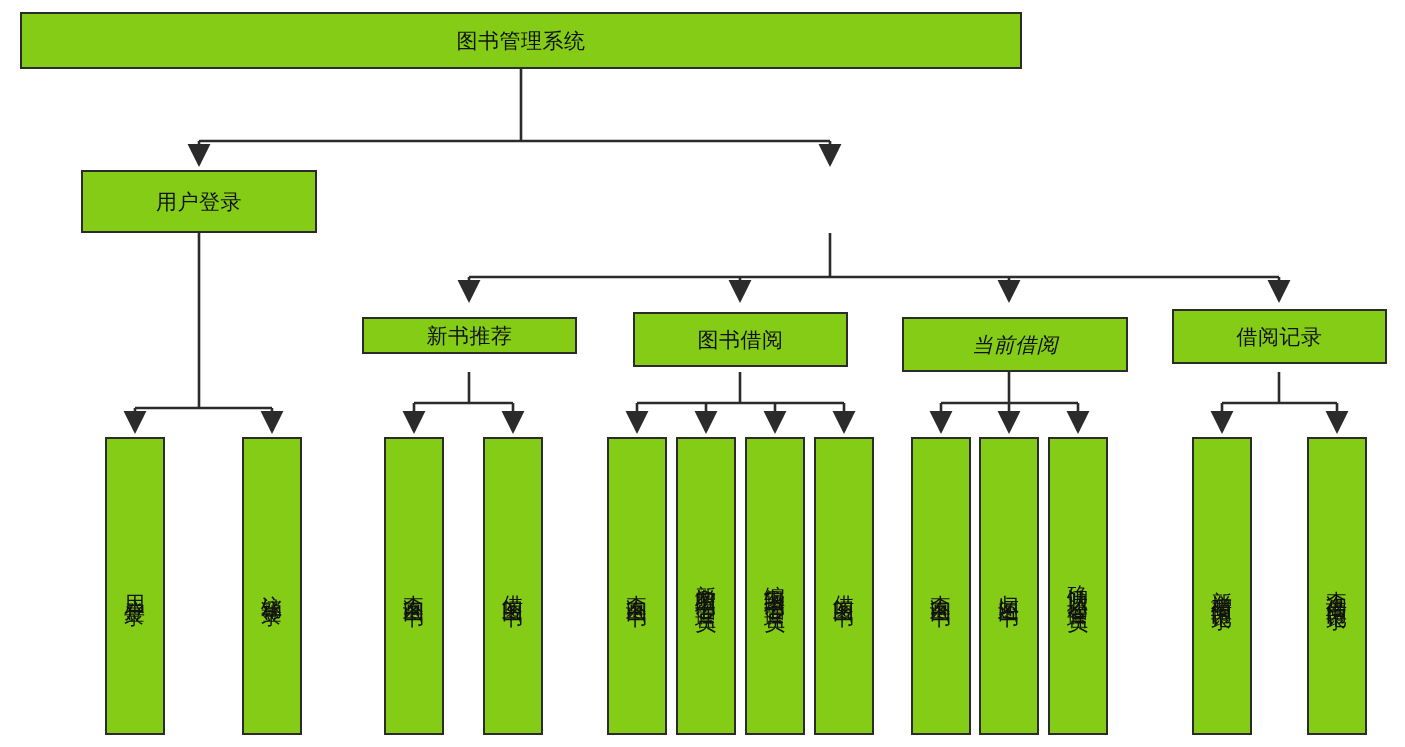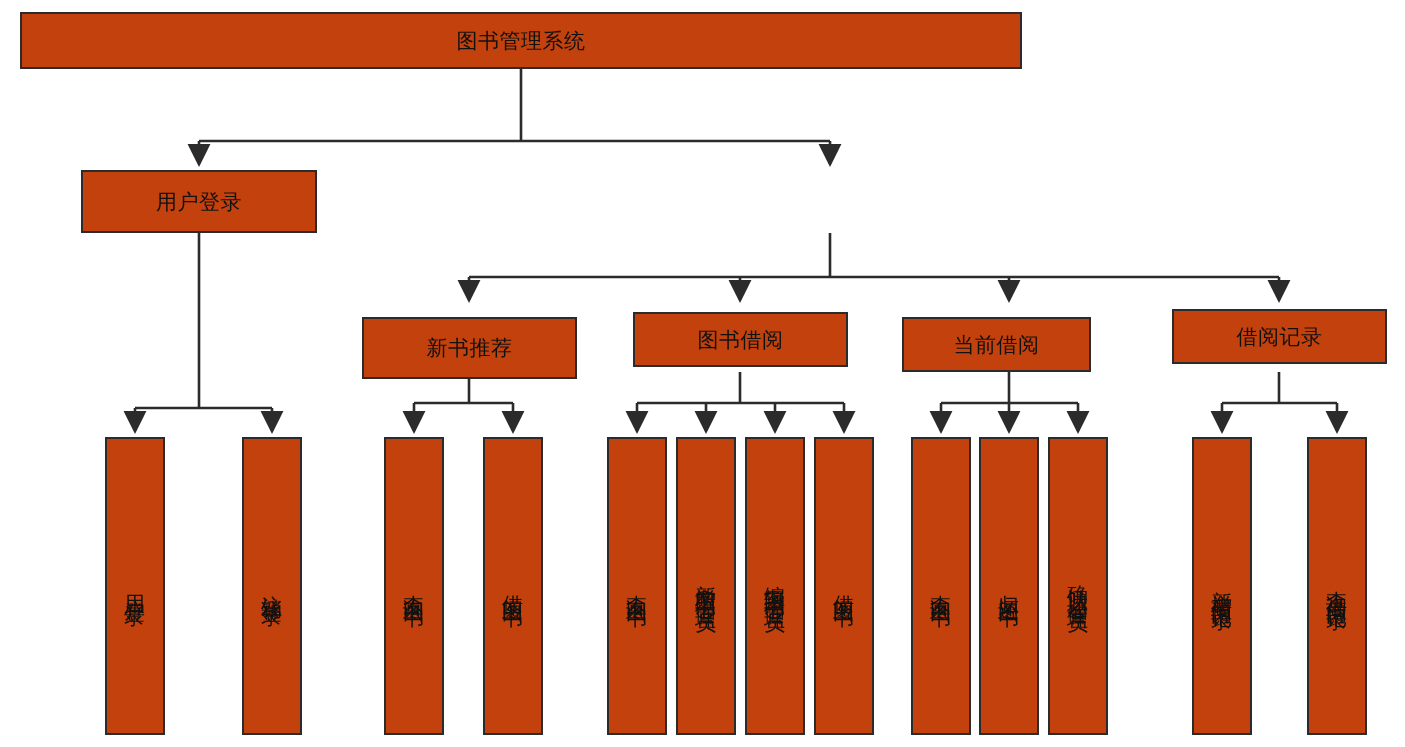--- a/index.html
+++ b/index.html
@@ -22,21 +22,21 @@
     position: absolute;
     left: 0;
     top: 0;
     width: 1405px;
     height: 747px;
     pointer-events: none;
   }
   .node {
     position: absolute;
     box-sizing: border-box;
-    background: #c2410c;
+    background: #84cc16;
     border: 2.5px solid #2b2b2b;
     display: flex;
     align-items: center;
     justify-content: center;
     color: #111111;
     z-index: 2;
   }
   .node.h {
     
     font-size: 21px;
@@ -122,23 +122,23 @@
       <path d="M 1222 403 L 1337 403"></path>
       <path d="M 1222 403 L 1222 431" marker-end="url(#arrow)"></path>
       <path d="M 1337 403 L 1337 431" marker-end="url(#arrow)"></path>
     </g>
   </svg>
 
   <div class="node h" style="left:20px; top:12px; width:1002px; height:57px;">图书管理系统</div>
 
   <div class="node h" style="left:81px; top:170px; width:236px; height:63px;">用户登录</div>
 
-  <div class="node h" style="left:362px; top:317px; width:215px; height:62px;">新书推荐</div>
+  <div class="node h" style="left:362px; top:317px; width:215px; height:37px;">新书推荐</div>
   <div class="node h" style="left:633px; top:312px; width:215px; height:55px;">图书借阅</div>
-  <div class="node h" style="left:902px; top:317px; width:189px; height:55px;">当前借阅</div>
+  <div class="node h" style="left:902px; top:317px; width:226px; height:55px;font-style:italic;">当前借阅</div>
   <div class="node h" style="left:1172px; top:309px; width:215px; height:55px;">借阅记录</div>
 
   <div class="node v" style="left:105px; top:437px; width:60px; height:298px;">
     <span class="vtext">用户登录</span>
   </div>
   <div class="node v" style="left:242px; top:437px; width:60px; height:298px;">
     <span class="vtext">注销登录</span>
   </div>
 
   <div class="node v" style="left:384px; top:437px; width:60px; height:298px;">

